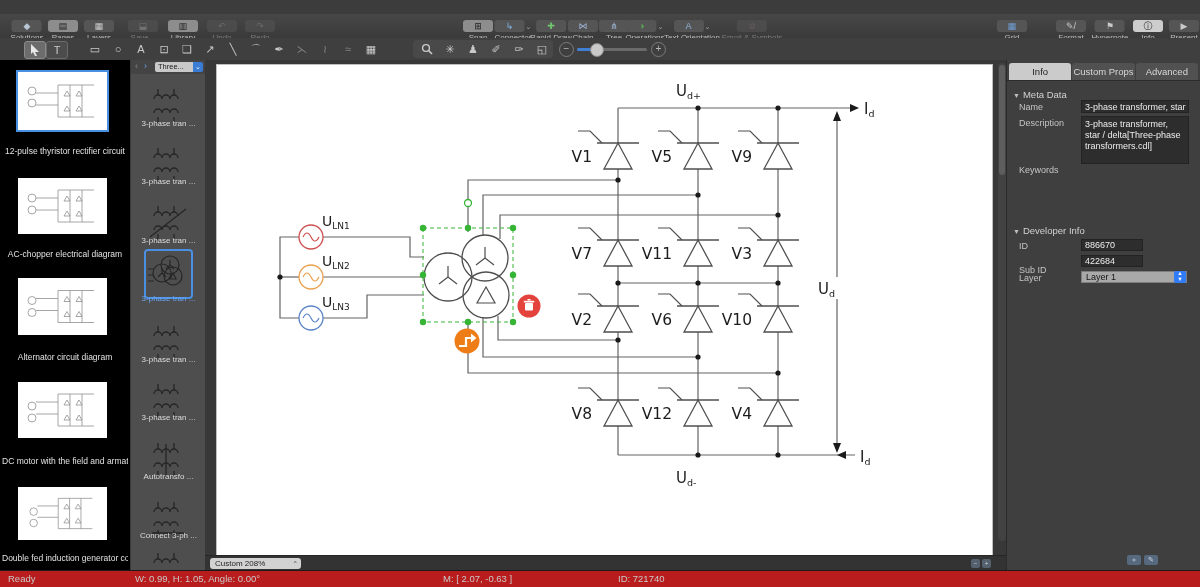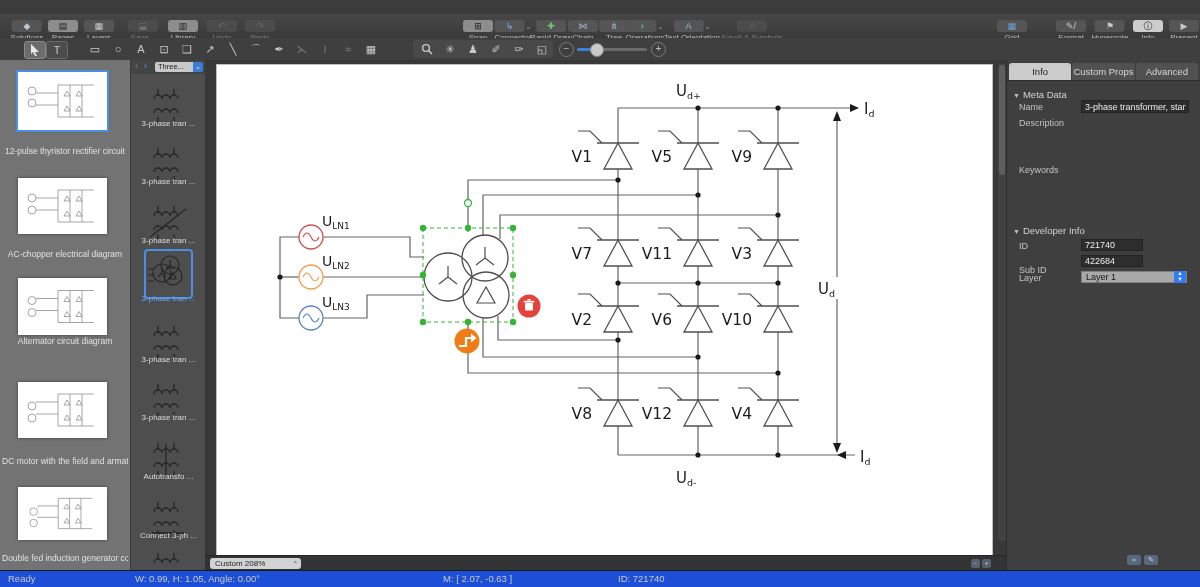--- a/index.html
+++ b/index.html
@@ -29,21 +29,21 @@
   .tool.framed{background:#6c6c6c;border:1px solid #8a8a8a;border-radius:3px;}
   .tool.framed2{background:#4c4c4c;border:1px solid #6a6a6a;border-radius:3px;}
   .tool.faded{color:#808080;}
   .tool-group-bg{position:absolute;left:413px;top:2px;width:140px;height:18px;background:#494949;border-radius:4px;}
   .slider-track{position:absolute;left:577px;top:10px;width:70px;height:3px;background:#6a6a6a;border-radius:2px;}
   .slider-fill{position:absolute;left:577px;top:10px;width:18px;height:3px;background:#3f7fd6;border-radius:2px;}
   .slider-thumb{position:absolute;left:590px;top:5px;width:12px;height:12px;border-radius:50%;background:#c9c9c9;border:1px solid #888;}
   .slider-btn{position:absolute;top:4px;width:13px;height:13px;border-radius:50%;border:1px solid #7c7c7c;
               color:#b9b9b9;font-size:10px;line-height:12px;text-align:center;}
   
-  .sidebar{position:absolute;left:0;top:60px;width:130px;bottom:16px;background:#737373;overflow:hidden;}
+  .sidebar{position:absolute;left:0;top:60px;width:130px;bottom:16px;background:#000000;overflow:hidden;}
   .thumb{position:absolute;left:18px;width:89px;background:#fff;box-shadow:0 0 3px rgba(0,0,0,.45);}
   .thumb.sel{outline:2px solid #4a90e2;outline-offset:0px;}
   .thumb-label{position:absolute;left:2px;width:126px;text-align:center;font-size:8.5px;color:#e2e2e2;
                white-space:nowrap;overflow:hidden;}
   
   .library{position:absolute;left:130px;top:60px;width:75px;bottom:16px;background:#4e4e4e;
            border-left:1px solid #3a3a3a;overflow:hidden;}
   .lib-head{position:absolute;left:0;top:0;width:75px;height:14px;background:#444;}
   .lib-chev{position:absolute;top:1px;font-size:9px;line-height:11px;}
   .lib-dd{position:absolute;left:24px;top:2px;width:38px;height:10px;background:#c9c9c9;border-radius:2px 0 0 2px;
@@ -83,21 +83,21 @@
          font-size:9px;padding:2px 3px;box-sizing:border-box;line-height:11px;overflow:hidden;}
   .sfield{position:absolute;left:74px;width:62px;height:12px;background:#2d2d2d;border:1px solid #232323;
           color:#ececec;font-size:9px;padding:0 3px;box-sizing:border-box;line-height:11px;}
   .layer-select{position:absolute;left:74px;width:106px;height:12px;background:#a9a9a9;border:1px solid #7e7e7e;
                 color:#161616;font-size:9px;line-height:11px;padding-left:4px;box-sizing:border-box;}
   .layer-stepper{position:absolute;right:0px;top:-1px;width:12px;height:12px;background:#2f7cf6;border-radius:2px;
                  color:#fff;font-size:5.5px;line-height:5.5px;text-align:center;padding-top:0px;}
   .panel-btn{position:absolute;width:14px;height:10px;background:#56697e;border-radius:2px;color:#d7dee8;
              font-size:7px;line-height:10px;text-align:center;}
   
-  .statusbar{position:absolute;left:0;bottom:0;width:1200px;height:16px;background:#1d4ed8;
+  .statusbar{position:absolute;left:0;bottom:0;width:1200px;height:16px;background:#b91c1c;
              border-top:1px solid #1b1b1b;color:#c9c9c9;font-size:9.5px;line-height:15px;margin-top:22px;}
   .statusbar span{position:absolute;white-space:nowrap;}
 </style>
 </head>
 <body>
 
 <div id="app">
 
 
   <div class="toolbar-main" id="toolbarMain">
@@ -182,21 +182,21 @@
         </svg></div>
       <div class="thumb-label" style="top: 189px;">AC-chopper electrical diagram</div>
       <div class="thumb" style="top: 218px; height: 57px;"><svg width="89" height="57" viewBox="0 0 89 56">
           <g stroke="#8f8f8f" stroke-width="0.8" fill="none">
             <circle cx="14" cy="22" r="4"></circle>
             <circle cx="14" cy="34" r="4"></circle>
             <path d="M18 20 H40 M18 32 H40 M40 12 V44 M52 12 V44 M64 12 V44 M40 12 H76 M40 44 H76"></path>
             <path d="M49 18 l3 5 h-6 z M61 18 l3 5 h-6 z M49 33 l3 5 h-6 z M61 33 l3 5 h-6 z"></path>
           </g>
         </svg></div>
-      <div class="thumb-label" style="top: 276px; text-align: center;">Alternator circuit diagram</div>
+      <div class="thumb-label" style="top: 292px; text-align: center;">Alternator circuit diagram</div>
       <div class="thumb" style="top: 322px; height: 56px;"><svg width="89" height="56" viewBox="0 0 89 56">
           <g stroke="#8f8f8f" stroke-width="0.8" fill="none">
             <circle cx="14" cy="24" r="4"></circle>
             <circle cx="14" cy="36" r="4"></circle>
             <path d="M18 20 H40 M18 32 H40 M40 12 V44 M52 12 V44 M64 12 V44 M40 12 H76 M40 44 H76"></path>
             <path d="M49 18 l3 5 h-6 z M61 18 l3 5 h-6 z M49 33 l3 5 h-6 z M61 33 l3 5 h-6 z"></path>
           </g>
         </svg></div>
       <div class="thumb-label" style="top: 396px;">DC motor with the field and armature c...</div>
       <div class="thumb" style="top: 427px; height: 53px;"><svg width="89" height="53" viewBox="0 0 89 56">
@@ -492,27 +492,28 @@
         <div class="tab">Custom Props</div>
         <div class="tab">Advanced</div>
       </div>
     <div class="panel-body">
       <div class="sec-head" style="top:8px">
         <span class="tri">▼</span><span>Meta Data</span>
       </div>
       <div class="flabel" style="top:21px">Name</div>
       <div class="tfield" style="top:19px">3-phase transformer, star / delta</div>
       <div class="flabel" style="top:37px">Description</div>
+      <div class="tarea" style="top:35px;height:48px">3-phase transformer, star / delta[Three-phase transformers.cdl]</div>
       <div class="flabel" style="top:84px">Keywords</div>
 
       <div class="sec-head" style="top:144px">
         <span class="tri">▼</span><span>Developer Info</span>
       </div>
       <div class="flabel" style="top:160px">ID</div>
-      <div class="sfield" style="top:158px">721740</div>
+      <div class="sfield" style="top:158px">886670</div>
       <div class="flabel" style="top:184px">Sub ID</div>
       <div class="sfield" style="top:174px">422684</div>
       <div class="flabel" style="top:192px">Layer</div>
       <div class="layer-select" style="top:190px">
         <span>Layer 1</span>
         <span class="layer-stepper">▲<br>▼</span>
       </div>
 
       <div class="panel-btn" style="left:120px;bottom:6px">＋</div>
       <div class="panel-btn" style="left:137px;bottom:6px">✎</div>

